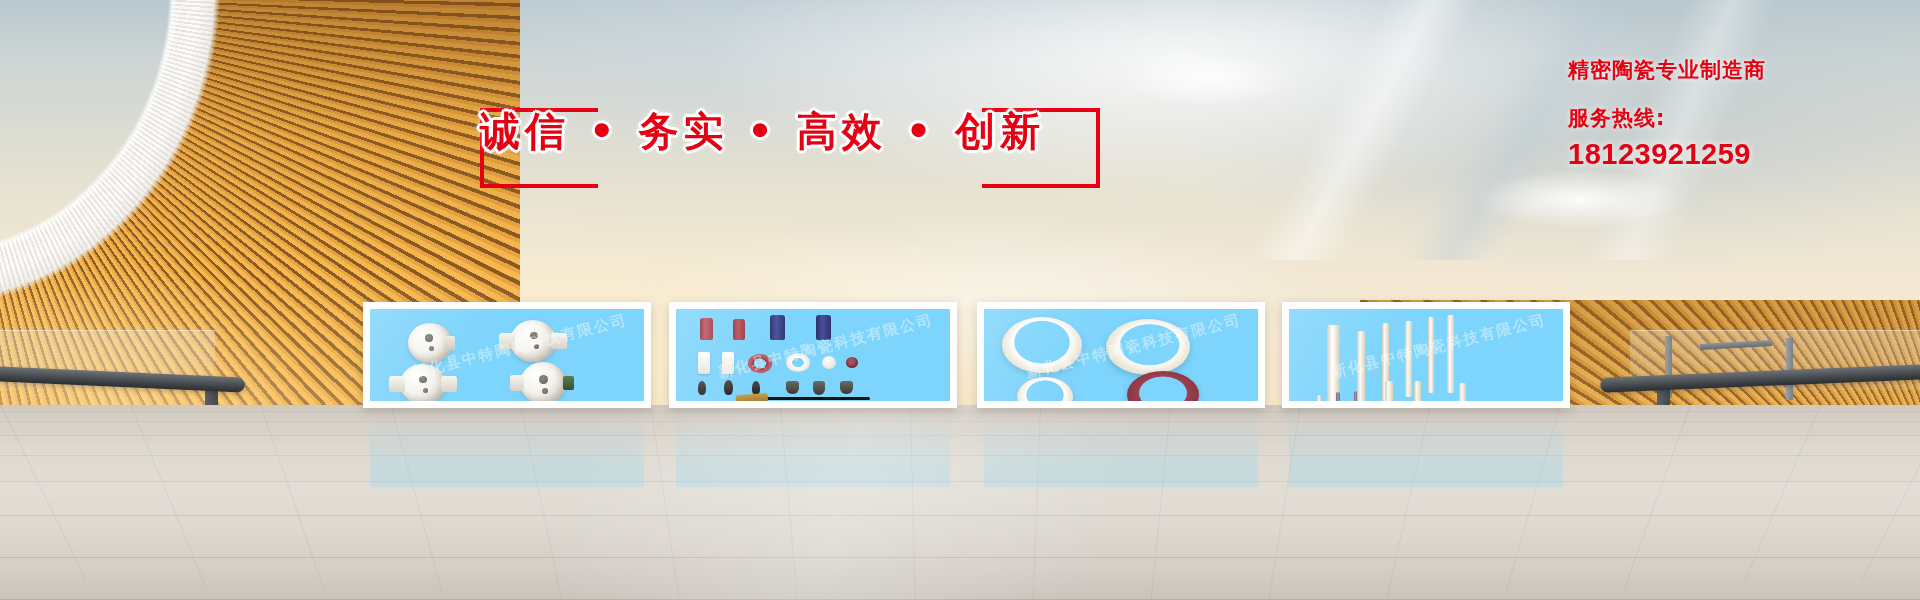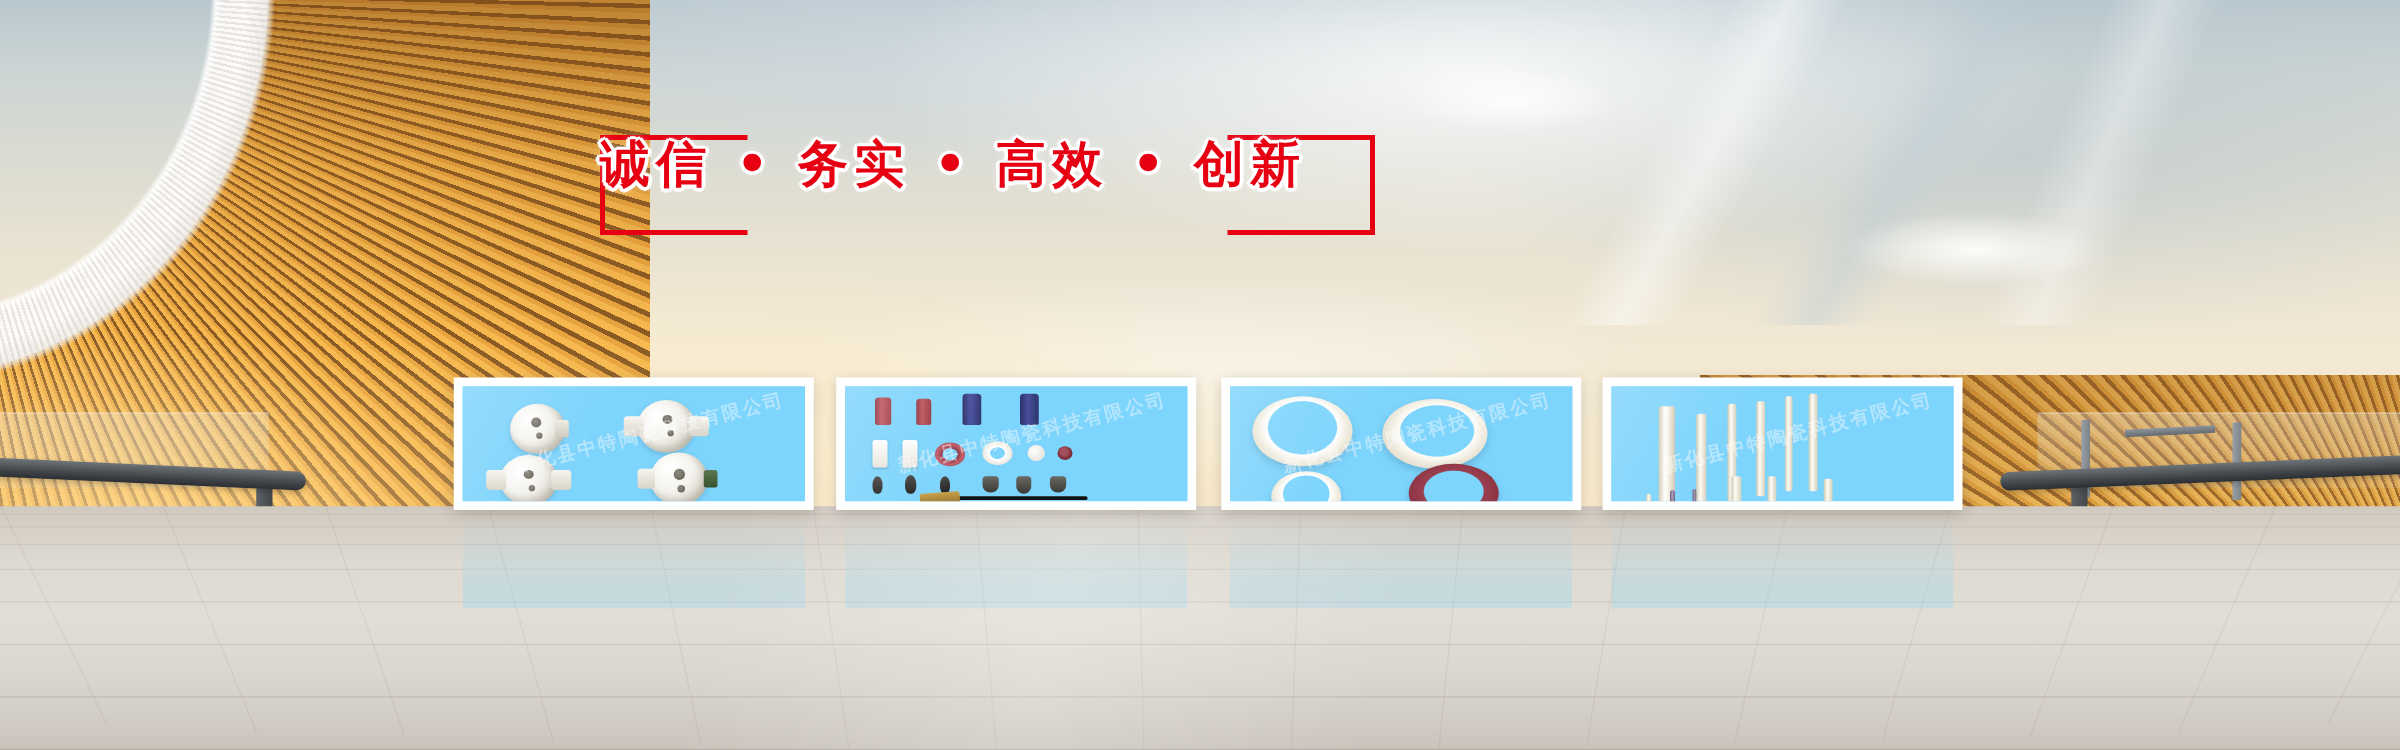--- a/index.html
+++ b/index.html
@@ -592,14 +592,19 @@
         <i class="bot"></i>
     </div>
     <div class="bracket right">
       <i class="top"></i>
         <i class="sid"></i>
         <i class="bot"></i>
     </div>
     <div class="slogan-cn">诚信 • 务实 • 高效 • 创新</div>
   </div>
 
+  <div class="contact">
+    <div class="c-title">精密陶瓷专业制造商</div>
+    <div class="c-label">服务热线:</div>
+    <div class="c-phone">18123921259</div>
+  </div>
 
 </div>
 
 </body></html>

